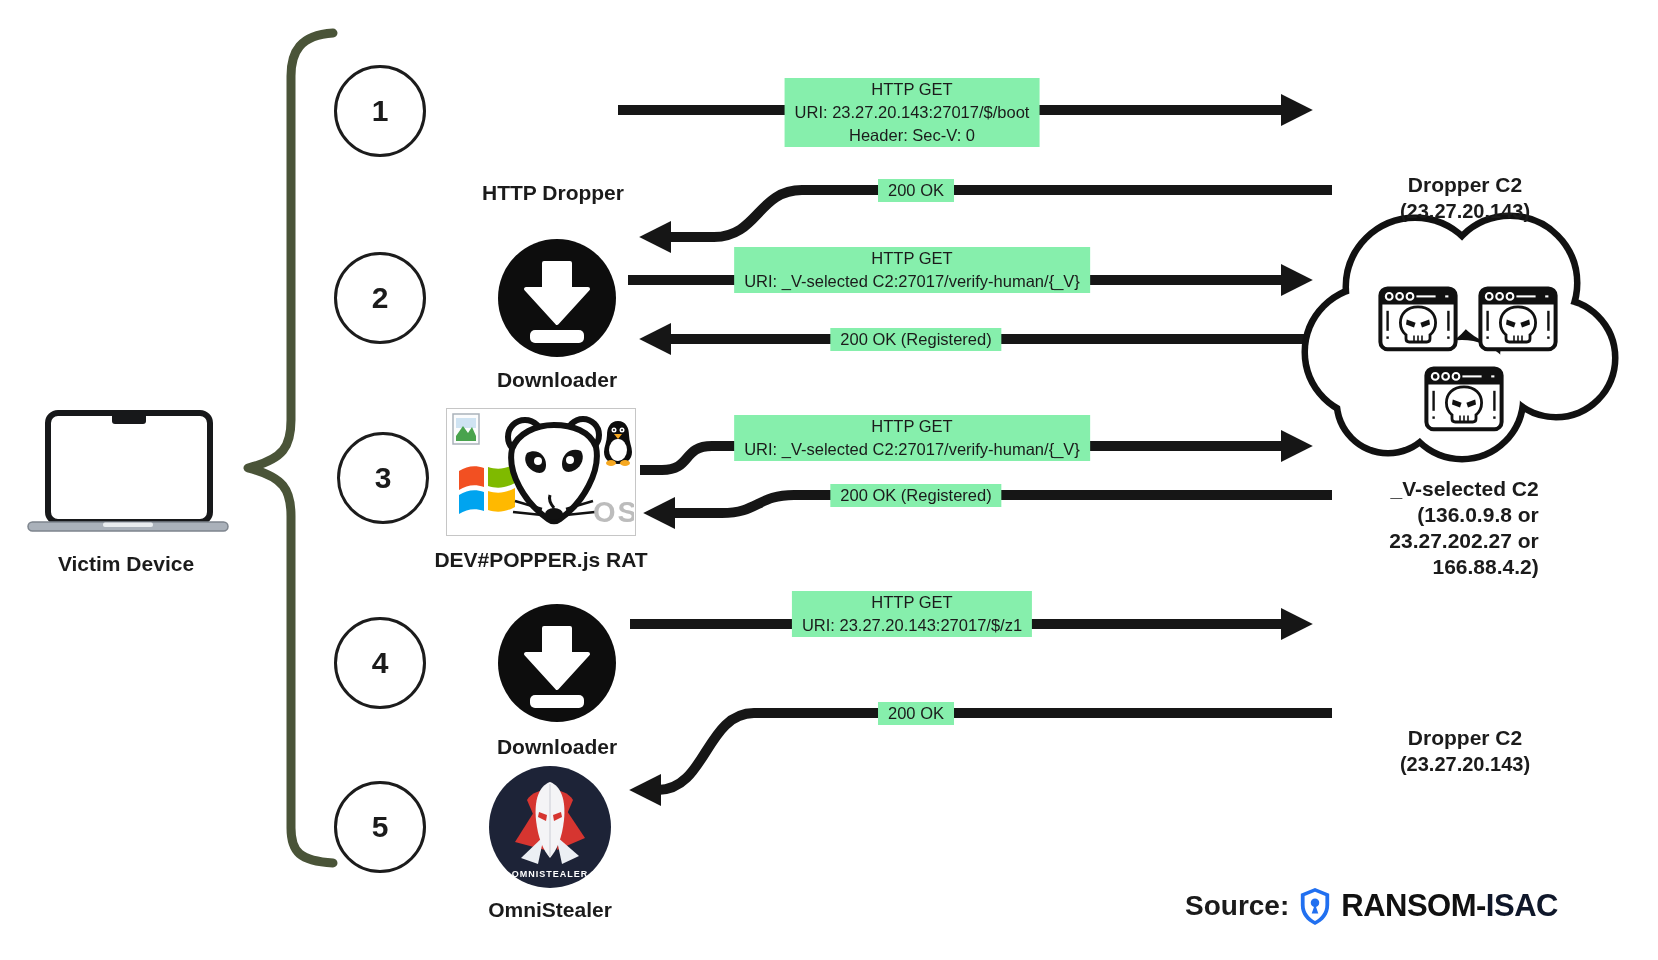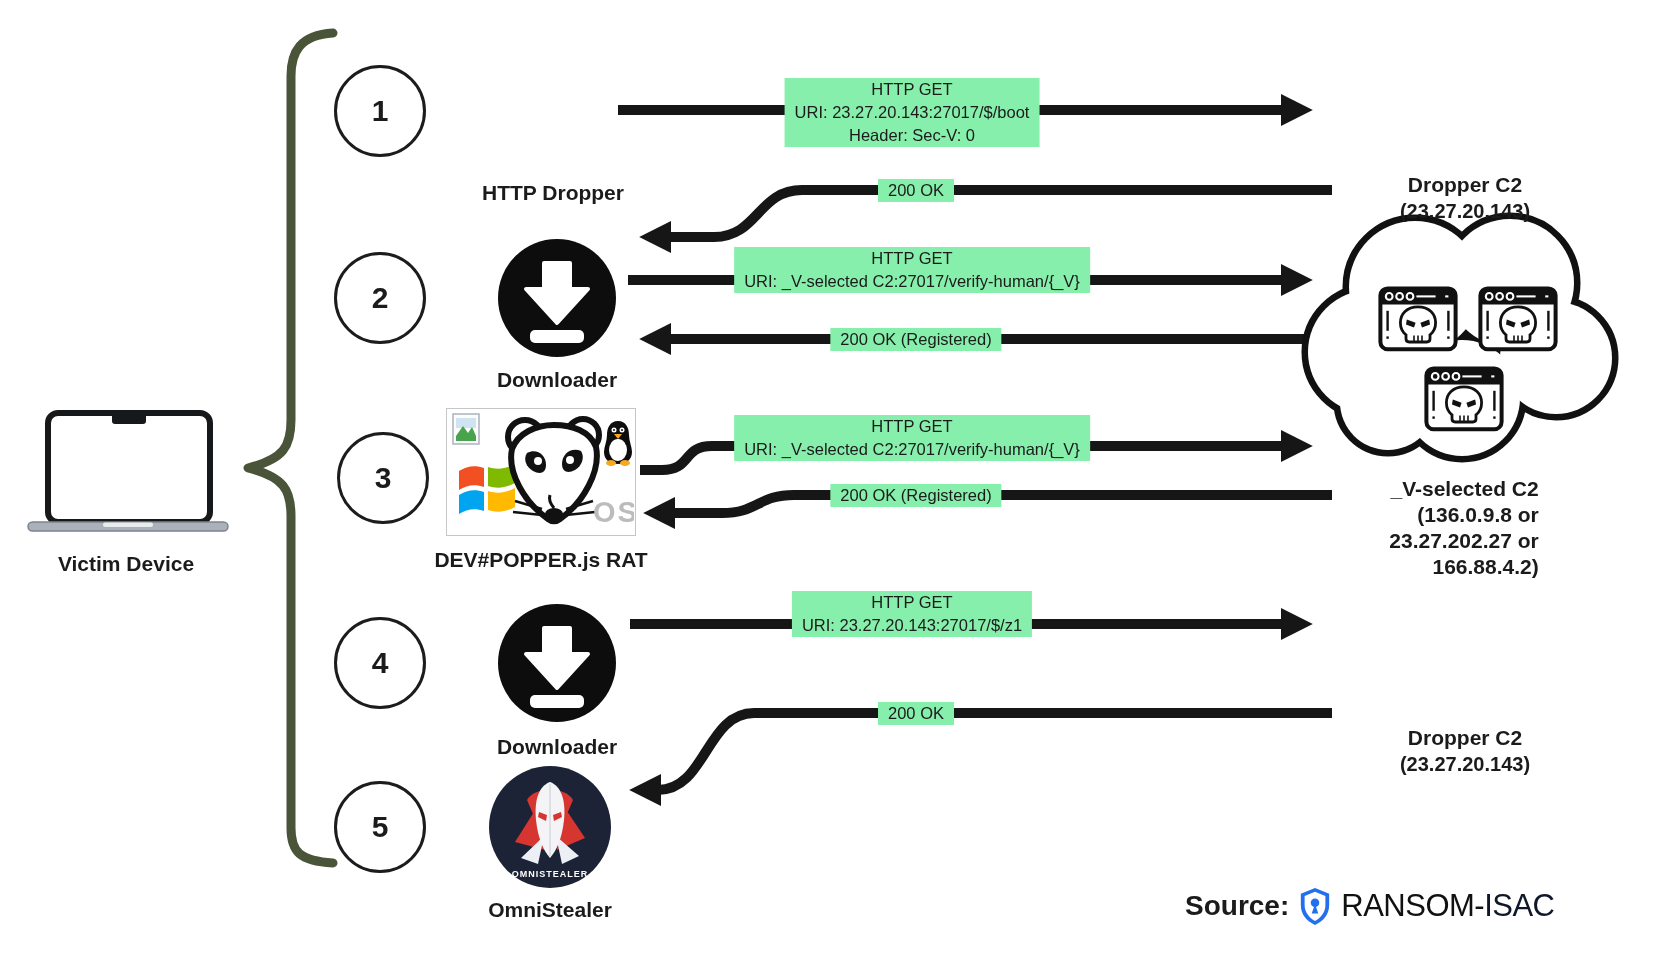--- a/index.html
+++ b/index.html
@@ -18,21 +18,21 @@
   .httpcircle{position:absolute;width:120px;height:120px;border-radius:50%;
        display:flex;align-items:center;justify-content:center;color:#fff;
        font-weight:700;font-size:27px;}
   .ratbox{position:absolute;left:446px;top:408px;width:190px;height:128px;background:#fff;
        border:1.5px solid #c6c6c6;box-sizing:border-box;}
   .vsel{position:absolute;left:1464px;top:476px;transform:translateX(-50%);
        font-weight:700;font-size:21px;line-height:26px;text-align:right;white-space:nowrap;}
   .source{position:absolute;left:1185px;top:858px;height:46px;display:flex;
        align-items:center;gap:9px;margin-top:25px;}
   .source .src-label{font-weight:700;font-size:28px;}
-  .source .brand{font-weight:400;font-size:31px;letter-spacing:-0.5px;}
+  .source .brand{font-weight:700;font-size:31px;letter-spacing:-0.5px;}
 </style>
 </head>
 <body>
 
 <div class="stage">
 
   <svg class="abs" width="1658" height="960" viewBox="0 0 1658 960">
     <defs>
       <marker id="ah" viewBox="0 0 10 10" refX="1" refY="5" markerWidth="32" markerHeight="36" markerUnits="userSpaceOnUse" orient="auto">
         <path d="M0 0 L10 5 L0 10 Z" fill="#161616"></path>

